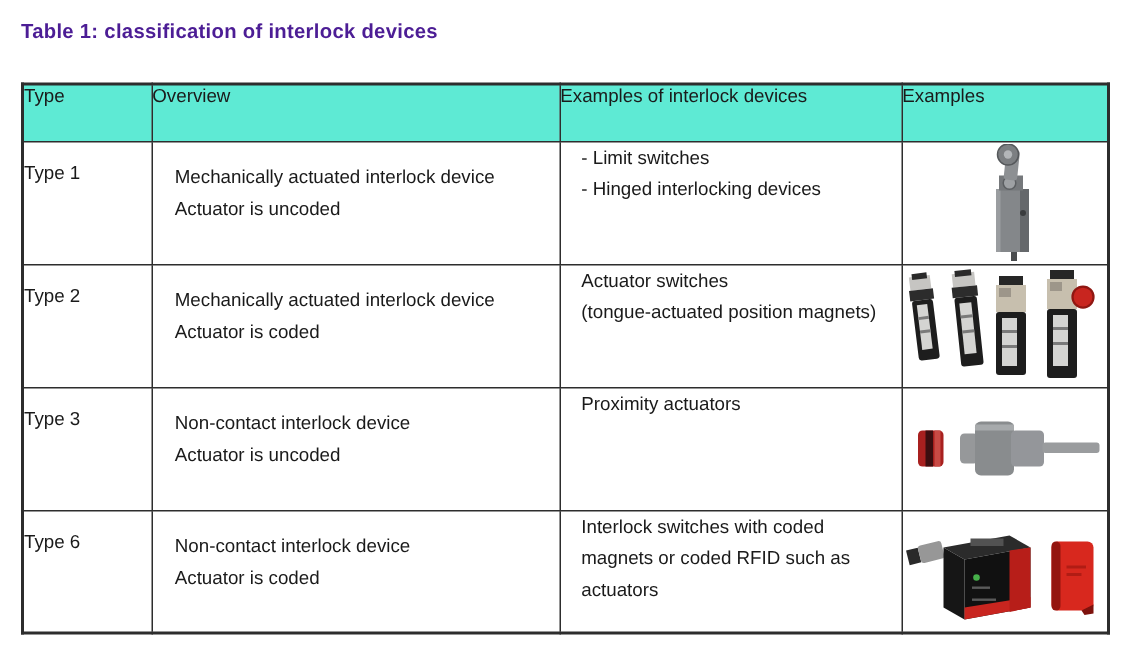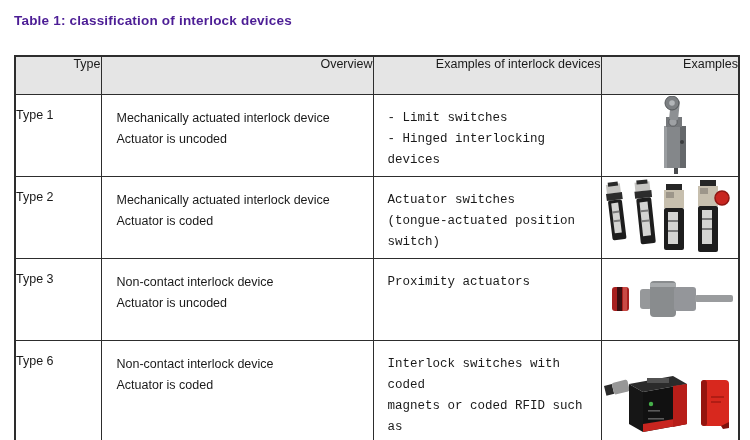--- a/index.html
+++ b/index.html
@@ -22,26 +22,26 @@
     border: 1px solid #2d2d2d;
     font-size: 12.5px;
     vertical-align: top;
   }
   col.c-type { width: 86px; }
   col.c-overview { width: 272px; }
   col.c-exdev { width: 228px; }
   col.c-images { width: 138px; }
 
   th.hdr {
-    height: 38px; background: #e5e5e5; font-weight: normal;
-    text-align: right; vertical-align: middle; color: #1a1a1a;
+    height: 38px; background: #5eead4; font-weight: normal;
+    text-align: left; vertical-align: middle; color: #1a1a1a;
   }
   td.cell-type { text-align: left; padding-top: 13px; height: 82px; }
   td.cell-overview { padding: 13px 8px 0 15px; line-height: 21px; }
-  td.cell-exdev { padding: 13px 6px 0 14px; line-height: 21px; font-family: Liberation Mono, monospace; }
+  td.cell-exdev { padding: 0 6px 0 14px; line-height: 21px; }
   td.cell-image { vertical-align: middle; text-align: center; padding: 0; }
   .line { display: block; }
 
   .img-wrap { display: inline-flex; align-items: center; justify-content: center; width: 100%; height: 100%; }
 </style>
 </head>
 <body>
 
 <div class="page">
 
@@ -103,21 +103,21 @@
       </tr>
 
       <tr>
         <td class="cell-type">Type 2</td>
         <td class="cell-overview">
           <span class="line">Mechanically actuated interlock device</span>
           <span class="line">Actuator is coded</span>
         </td>
         <td class="cell-exdev">
           <span class="line">Actuator switches</span>
-          <span class="line">(tongue-actuated position switch)</span>
+          <span class="line">(tongue-actuated position magnets)</span>
         </td>
         <td class="cell-image" style="height:82px">
           <span class="img-wrap">
             <svg width="136" height="78" viewBox="0 0 136 78">
 
               <g transform="rotate(-7 14 40)">
                 <rect x="8" y="6" width="14" height="9" fill="#c6c5c2"></rect>
                 <rect x="10" y="4" width="10" height="4" fill="#2a2a2a"></rect>
                 <rect x="7" y="15" width="16" height="7" fill="#2c2c2c"></rect>
                 <rect x="8" y="22" width="14" height="40" rx="2" fill="#1d1d1d"></rect>

